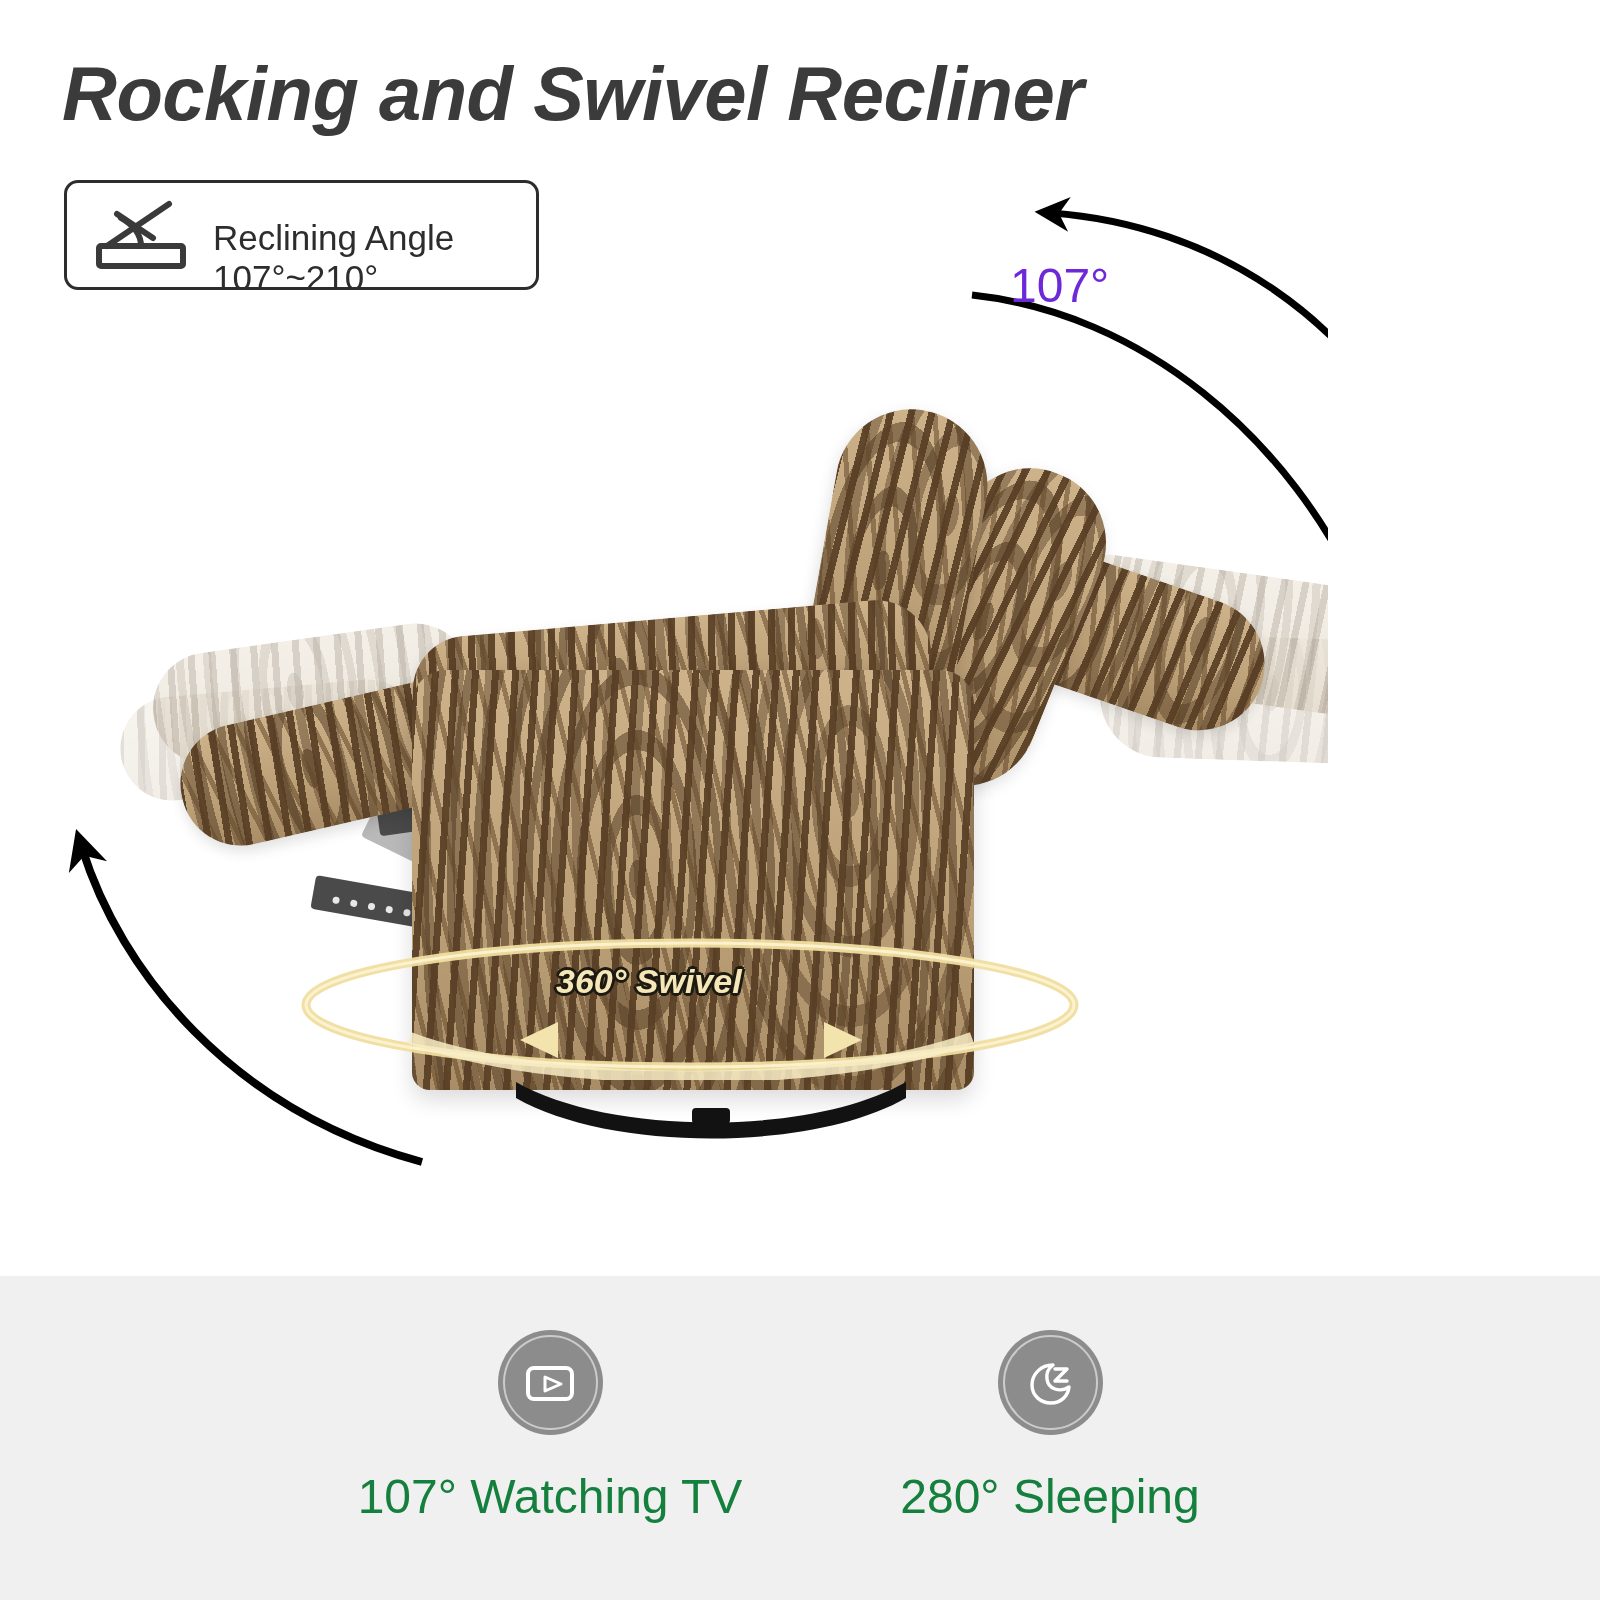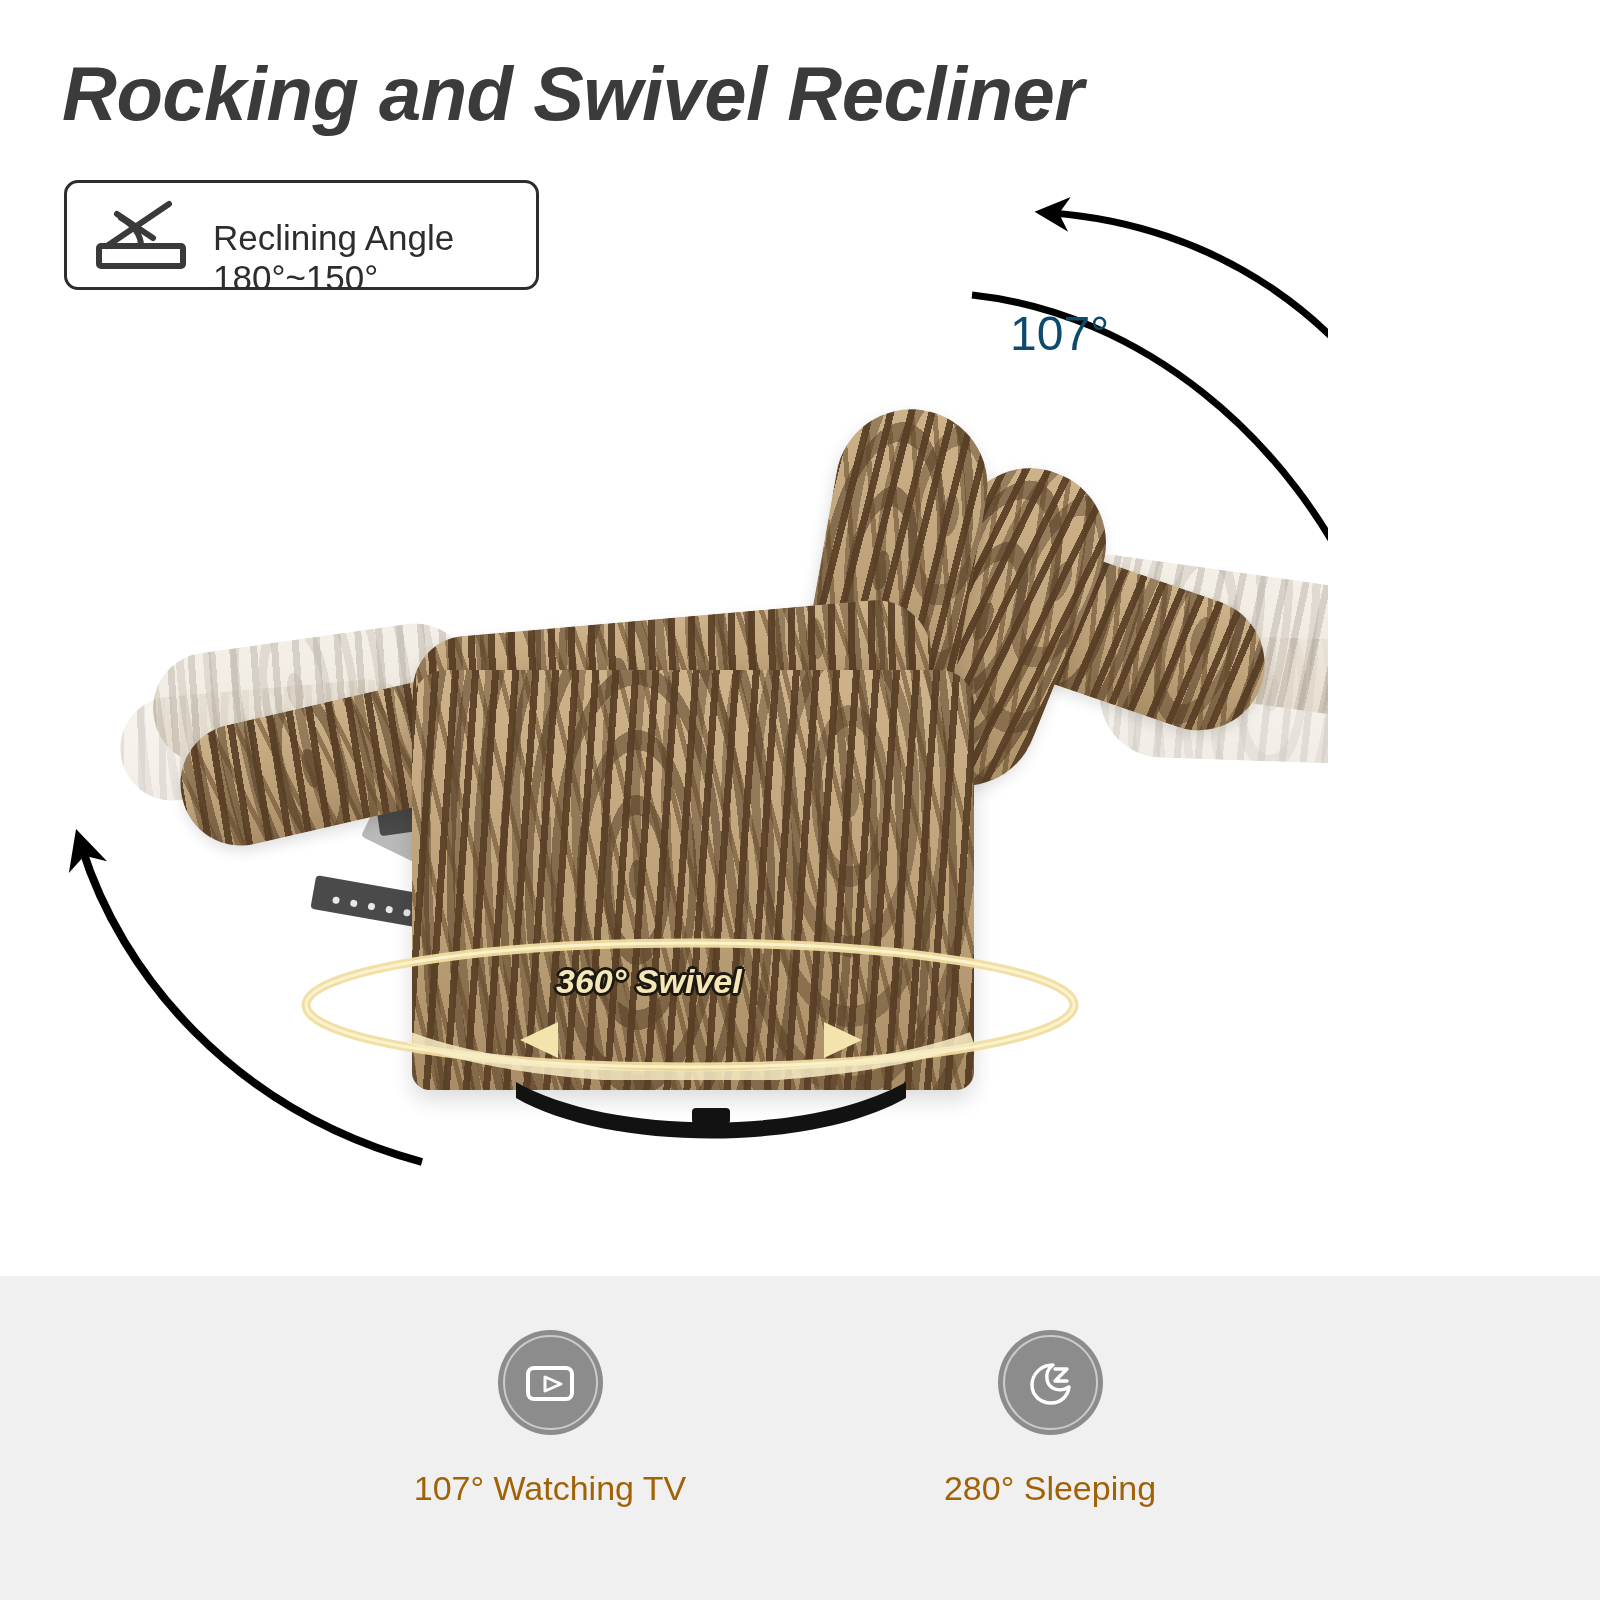--- a/index.html
+++ b/index.html
@@ -34,21 +34,21 @@
     display:flex; align-items:center; gap:18px; padding:0 24px;
   }
   #angle-badge .badge-icon { flex:0 0 auto; width:104px; height:74px; }
   #angle-badge .badge-text {
     font-size:35px; color:#2d2d2d; line-height:1.14; white-space:nowrap;margin-top:46px;
   }
 
   
   #angle-arcs { position:absolute; left:960px; top:185px; width:600px; height:440px; }
   .arc-label {
-    position:absolute; font-size:48px; color:#0c4a6e; white-space:nowrap;margin-top:48px;
+    position:absolute; font-size:48px; color:#6d28d9; white-space:nowrap;
   }
   #label-107 { left:1010px; top:258px; }
   #label-150 { left:1360px; top:495px; }
 
   
   #rock-arc { position:absolute; left:30px; top:810px; width:460px; height:400px; }
 
   
   #chair-stage { position:absolute; left:60px; top:370px; width:1420px; height:820px; }
   .ghost { position:absolute; }
@@ -173,21 +173,21 @@
     width:105px; height:105px; border-radius:50%;
     background:#8c8c8c;
     display:flex; align-items:center; justify-content:center;
     position:relative;
   }
   .feature-circle::after {
     content:""; position:absolute; inset:5px; border-radius:50%;
     border:2px solid rgba(255,255,255,0.55);
   }
   .feature-label {
-    margin-top:34px; font-size:34px; color:#a16207; white-space:nowrap;
+    margin-top:34px; font-size:48px; color:#15803d; white-space:nowrap;
   }
 </style>
 </head>
 <body>
 
 <div id="root">
 
   <div id="hero">
 
     <div id="page-title">Rocking and Swivel Recliner</div>
@@ -196,21 +196,21 @@
       <span class="badge-icon">
         <svg viewBox="0 0 104 74" width="104" height="74">
           <rect x="8" y="48" width="84" height="20" rx="2" fill="none" stroke="#3a3a3a" stroke-width="6"></rect>
           <line x1="16" y1="48" x2="78" y2="6" stroke="#3a3a3a" stroke-width="6" stroke-linecap="round"></line>
           <line x1="26" y1="16" x2="62" y2="40" stroke="#3a3a3a" stroke-width="6" stroke-linecap="round"></line>
           <path d="M30 20 C 44 28, 50 38, 50 48" fill="none" stroke="#3a3a3a" stroke-width="6" stroke-linecap="round"></path>
         </svg>
       </span>
       <span class="badge-text">
         <span>Reclining Angle</span><br>
-        <span>180°~150°</span>
+        <span>107°~210°</span>
       </span>
     </div>
 
     <div id="chair-stage">
 
       <div class="ghost fabric-soft" id="foot-g2"></div>
       <div class="ghost fabric-soft" id="foot-g1"></div>
 
       <div class="mech pale" style="left:210px; top:378px; width:150px; height:30px; transform:rotate(12deg);"></div>
       <div class="mech pale" style="left:300px; top:470px; width:130px; height:26px; transform:rotate(26deg);"></div>

